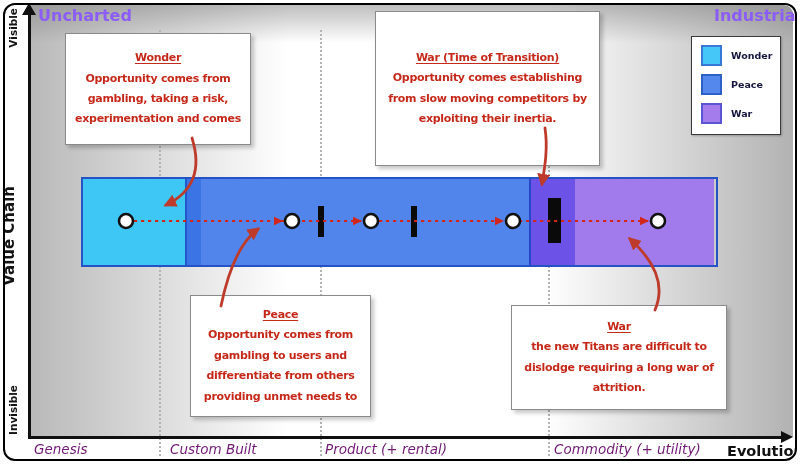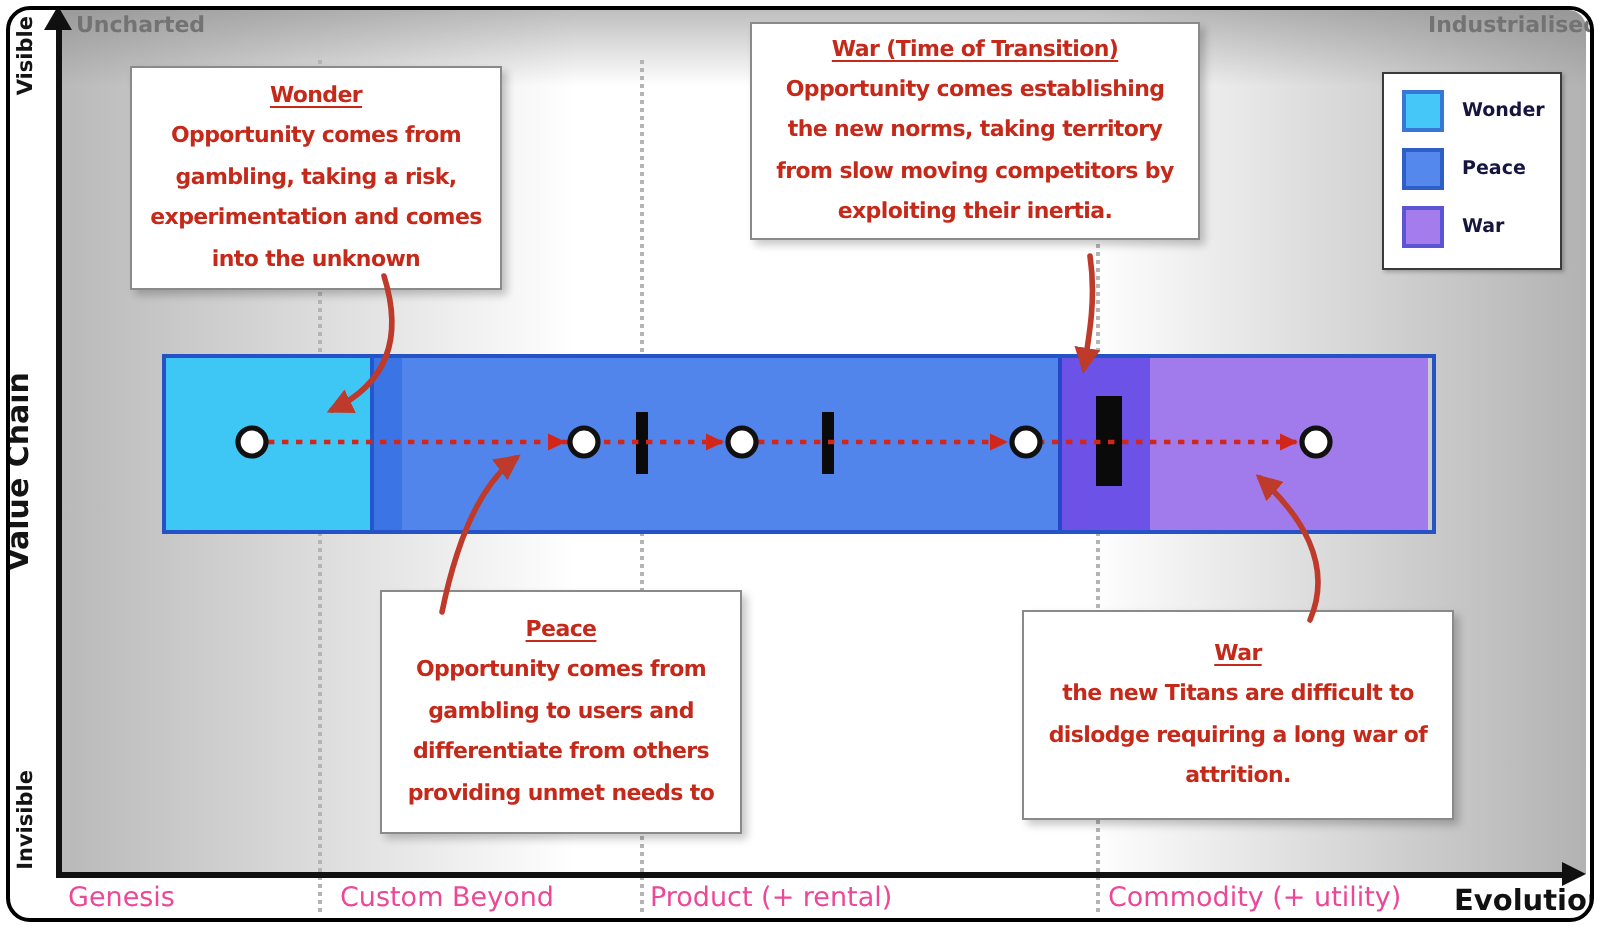--- a/index.html
+++ b/index.html
@@ -28,24 +28,24 @@
   .x-axis { position:absolute; left:28px; top:436px; width:756px; height:3px; background:#101010; }
   .x-arrow { position:absolute; left:781px; top:431px; width:0; height:0;
              border-top:6.5px solid transparent; border-bottom:6.5px solid transparent;
              border-left:12px solid #101010; }
 
   .vert { writing-mode:vertical-rl; transform:rotate(180deg); color:#141414; }
   .visible-label   { position:absolute; left:7px;  top:8px;   font-size:10.5px; font-weight:bold; }
   .invisible-label { position:absolute; left:7px;  top:385px; font-size:10.5px; font-weight:bold; }
   .value-chain     { position:absolute; left:0px;  top:186px; font-size:15px; font-weight:bold; }
 
-  .corner { position:absolute; top:6px; font-size:11px; font-weight:bold; color:#737373; }
+  .corner { position:absolute; top:6px; font-size:16px; font-weight:bold; color:#8b5cf6; }
   .uncharted { left:38px; } .industrialised { left:714px; }
 
-  .stage { position:absolute; top:441px; font-size:13.5px; color:#ec4899; white-space:nowrap; }
+  .stage { position:absolute; top:441px; font-size:13.5px; font-style:italic; color:#701a75; white-space:nowrap; }
   .evolution { position:absolute; left:727px; top:443px; font-size:14.5px; font-weight:bold; color:#111; }
 
   
   .bar { position:absolute; left:81px; top:177px; width:637px; height:90px;
          border:2px solid #2553C6; display:flex; }
   .seg { height:100%; }
   .seg-wonder { width:104px; border-right:2px solid #2557CC; }
   .seg-wp     { width:14px; }
   .seg-peace  { width:328px; }
   .seg-wart   { width:46px; border-left:2px solid #2846C8; }
@@ -58,21 +58,21 @@
 
   
   .callout { position:absolute; background:#fff; border:1.5px solid #8a8a8a;
              box-shadow:2.5px 2.5px 4px rgba(0,0,0,.22);
              color:#C5291A; font-weight:bold; font-size:11px; letter-spacing:-0.3px;
              text-align:center; line-height:1.85;
              display:flex; flex-direction:column; justify-content:center; }
   .callout .title { text-decoration:underline; text-underline-offset:2px; }
   .callout div { white-space:nowrap; }
   .co-wonder { left:65px;  top:33px;  width:186px; height:112px; }
-  .co-wart   { left:375px; top:11px;  width:225px; height:109px; }
+  .co-wart   { left:375px; top:11px;  width:225px; height:155px; }
   .co-peace  { left:190px; top:295px; width:181px; height:122px; }
   .co-war    { left:511px; top:305px; width:216px; height:105px; }
 
   
   .legend { position:absolute; left:691px; top:36px; width:90px; height:99px;
             background:#fff; border:1.5px solid #3a3a3a; box-shadow:1px 1px 2px rgba(0,0,0,.25); }
   .legend-row { display:flex; align-items:center; gap:9px; margin:8px 0 0 9px; height:21px; }
   .swatch { width:21px; height:21px; border:2px solid #2E63CC; flex:0 0 auto; }
   .legend-label { font-size:9.5px; font-weight:bold; color:#15153F; }
 
@@ -108,21 +108,21 @@
       <div class="x-arrow"></div>
 
       <div class="vert visible-label">Visible</div>
       <div class="vert invisible-label">Invisible</div>
       <div class="vert value-chain">Value Chain</div>
 
       <div class="corner uncharted">Uncharted</div>
       <div class="corner industrialised">Industrialised</div>
 
       <div class="stage" style="left:34px">Genesis</div>
-      <div class="stage" style="left:170px">Custom Beyond</div>
+      <div class="stage" style="left:170px">Custom Built</div>
       <div class="stage" style="left:554px">Commodity (+ utility)</div>
       <div class="stage" style="left:325px">Product (+ rental)</div>
       <div class="evolution">Evolution</div>
 
       <div class="legend">
         <div class="legend-row">
           <span class="swatch" style="background: rgb(69, 200, 247); border-color: rgb(55, 120, 214);"></span>
           <span class="legend-label">Wonder</span>
         </div>
         <div class="legend-row">
@@ -134,28 +134,26 @@
           <span class="legend-label">War</span>
         </div>
       </div>
 
       <div class="callout co-wonder">
         <div class="title">Wonder</div>
         <div>
             <div>Opportunity comes from</div>
             <div>gambling, taking a risk,</div>
             <div>experimentation and comes</div>
-            <div>into the unknown</div>
           </div>
       </div>
       <div class="callout co-wart">
         <div class="title">War (Time of Transition)</div>
         <div>
             <div>Opportunity comes establishing</div>
-            <div>the new norms, taking territory</div>
             <div>from slow moving competitors by</div>
             <div>exploiting their inertia.</div>
           </div>
       </div>
       <div class="callout co-peace">
         <div class="title">Peace</div>
         <div>
             <div>Opportunity comes from</div>
             <div>gambling to users and</div>
             <div>differentiate from others</div>

